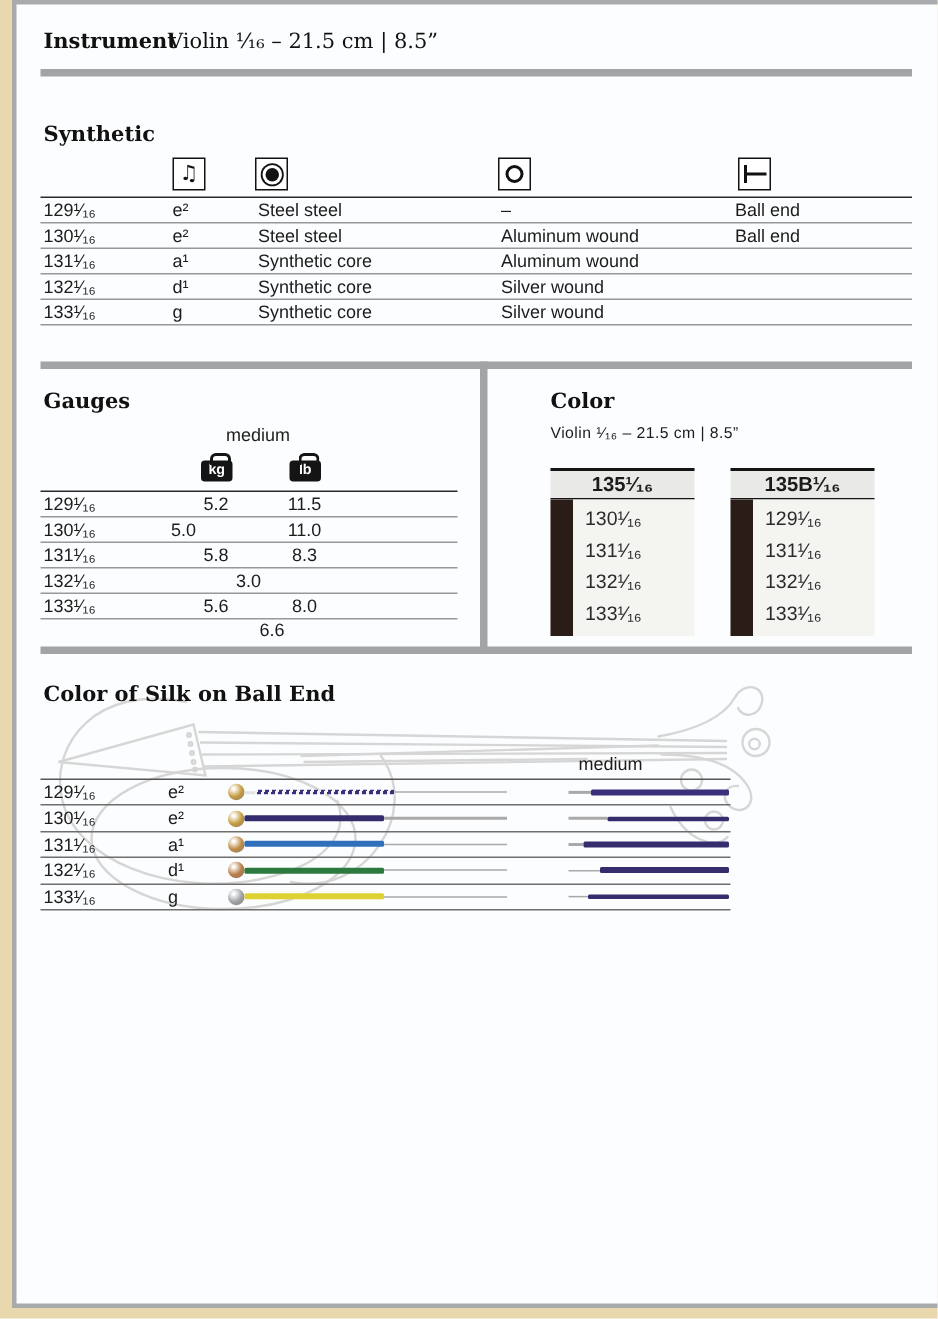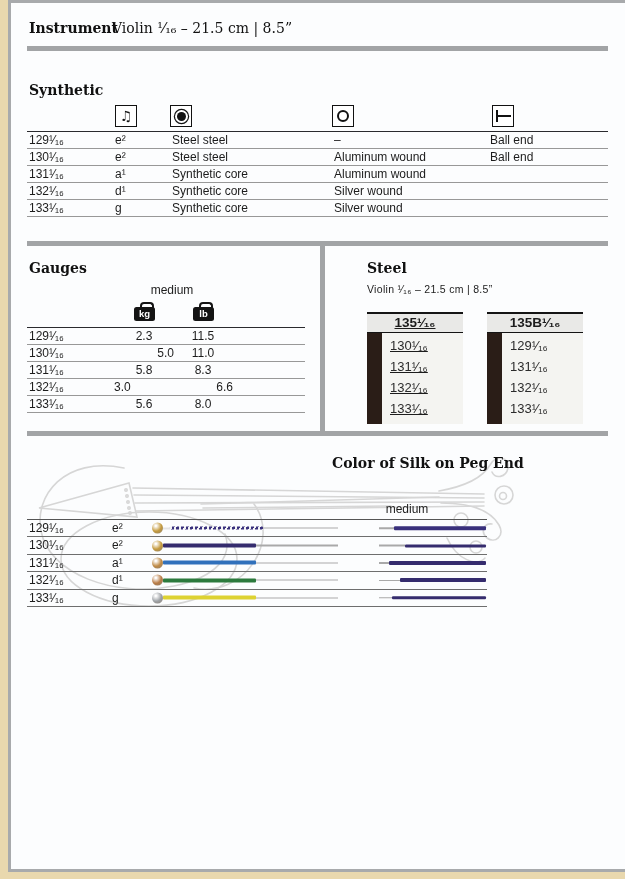--- a/index.html
+++ b/index.html
@@ -125,49 +125,49 @@
     <div class="abs thickbar" style="left:16px; top:428px; width:581px; height:5px;"></div>
 
     <div class="abs serif-bold" style="left:18px; top:257px;">Gauges</div>
     <div class="abs small" style="left:106px; top:280px; width:110px; text-align:center;">medium</div>
     <div class="weight" style="left:123px; top:304px;">kg</div>
     <div class="weight" style="left:182px; top:304px;">lb</div>
 
     <div class="abs table-top" style="left:16px; top:324px; width:278px;">
       <div class="rowline">
         <span class="cell" style="left:2px">129¹⁄₁₆</span>
-        <span class="cell" style="left:87px; width:60px; text-align:center;">2.3</span>
+        <span class="cell" style="left:87px; width:60px; text-align:center;">5.2</span>
         <span class="cell" style="left:146px; width:60px; text-align:center;">11.5</span>
       </div>
       <div class="rowline">
         <span class="cell" style="left:2px">130¹⁄₁₆</span>
-        <span class="cell" style="left:87px; width:60px; text-align:right;">5.0</span>
+        <span class="cell" style="left:87px; width:60px; text-align:left;">5.0</span>
         <span class="cell" style="left:146px; width:60px; text-align:center;">11.0</span>
       </div>
       <div class="rowline">
         <span class="cell" style="left:2px">131¹⁄₁₆</span>
         <span class="cell" style="left:87px; width:60px; text-align:center;">5.8</span>
         <span class="cell" style="left:146px; width:60px; text-align:center;">8.3</span>
       </div>
       <div class="rowline">
         <span class="cell" style="left:2px">132¹⁄₁₆</span>
-        <span class="cell" style="left:87px; width:60px; text-align:left;">3.0</span>
-        <span class="cell" style="left:146px; width:60px; text-align:right;">6.6</span>
+        <span class="cell" style="left:87px; width:60px; text-align:right;">3.0</span>
+        <span class="cell" style="left:146px; width:60px; text-align:left;margin-top:33px;">6.6</span>
       </div>
       <div class="rowline">
         <span class="cell" style="left:2px">133¹⁄₁₆</span>
         <span class="cell" style="left:87px; width:60px; text-align:center;">5.6</span>
         <span class="cell" style="left:146px; width:60px; text-align:center;">8.0</span>
       </div>
     </div>
 
-    <div class="abs serif-bold" style="left:356px; top:257px;">Steel</div>
+    <div class="abs serif-bold" style="left:356px; top:257px;">Color</div>
     <div class="abs" style="left:356px; top:280px; font-size:10.5px; letter-spacing:.3px;">Violin ¹⁄₁₆ – 21.5 cm | 8.5”</div>
 
-    <div class="set-box" style="left:356px;text-decoration:underline;">
+    <div class="set-box" style="left:356px;">
       <div class="set-header">135¹⁄₁₆</div>
       <div class="set-body">
         <div class="set-bar"></div>
         <div class="set-item">130¹⁄₁₆</div>
         <div class="set-item">131¹⁄₁₆</div>
         <div class="set-item">132¹⁄₁₆</div>
         <div class="set-item">133¹⁄₁₆</div>
       </div>
     </div>
 
@@ -200,21 +200,21 @@
       <path d="M174,62 L362,60"></path>
       <path d="M410,45 C 438,40, 454,31, 461,19 C 467,8, 481,11, 479,22 C 477,32, 466,33, 463,26"></path>
       <path d="M412,57 C 444,57, 462,65, 470,79 C 476,90, 466,98, 458,92 C 451,86, 455,77, 463,78"></path>
       <circle cx="475" cy="49" r="9"></circle>
       <circle cx="474" cy="50" r="3.5"></circle>
       <circle cx="432" cy="74" r="7"></circle>
       <circle cx="447" cy="101" r="6"></circle>
       <path d="M418,92 C 428,114, 448,121, 456,112"></path>
     </svg>
 
-    <div class="abs serif-bold" style="left:321px; top:452px;">Color of Silk on Peg End</div>
+    <div class="abs serif-bold" style="left:18px; top:452px;">Color of Silk on Ball End</div>
     <div class="abs small" style="left:366px; top:499px; width:60px; text-align:center;">medium</div>
 
     <div class="abs silk-top" style="left:16px; top:516px; width:460px;">
 
       <div class="silk-row">
         <span class="cell" style="position:absolute; left:2px; top:1px;">129¹⁄₁₆</span>
         <span class="cell" style="position:absolute; left:85px; top:1px;">e²</span>
         <span class="ball-asm">
           <span class="ball" style="--ball: #c59b3f;"></span>
           <span class="lead-white"></span>

